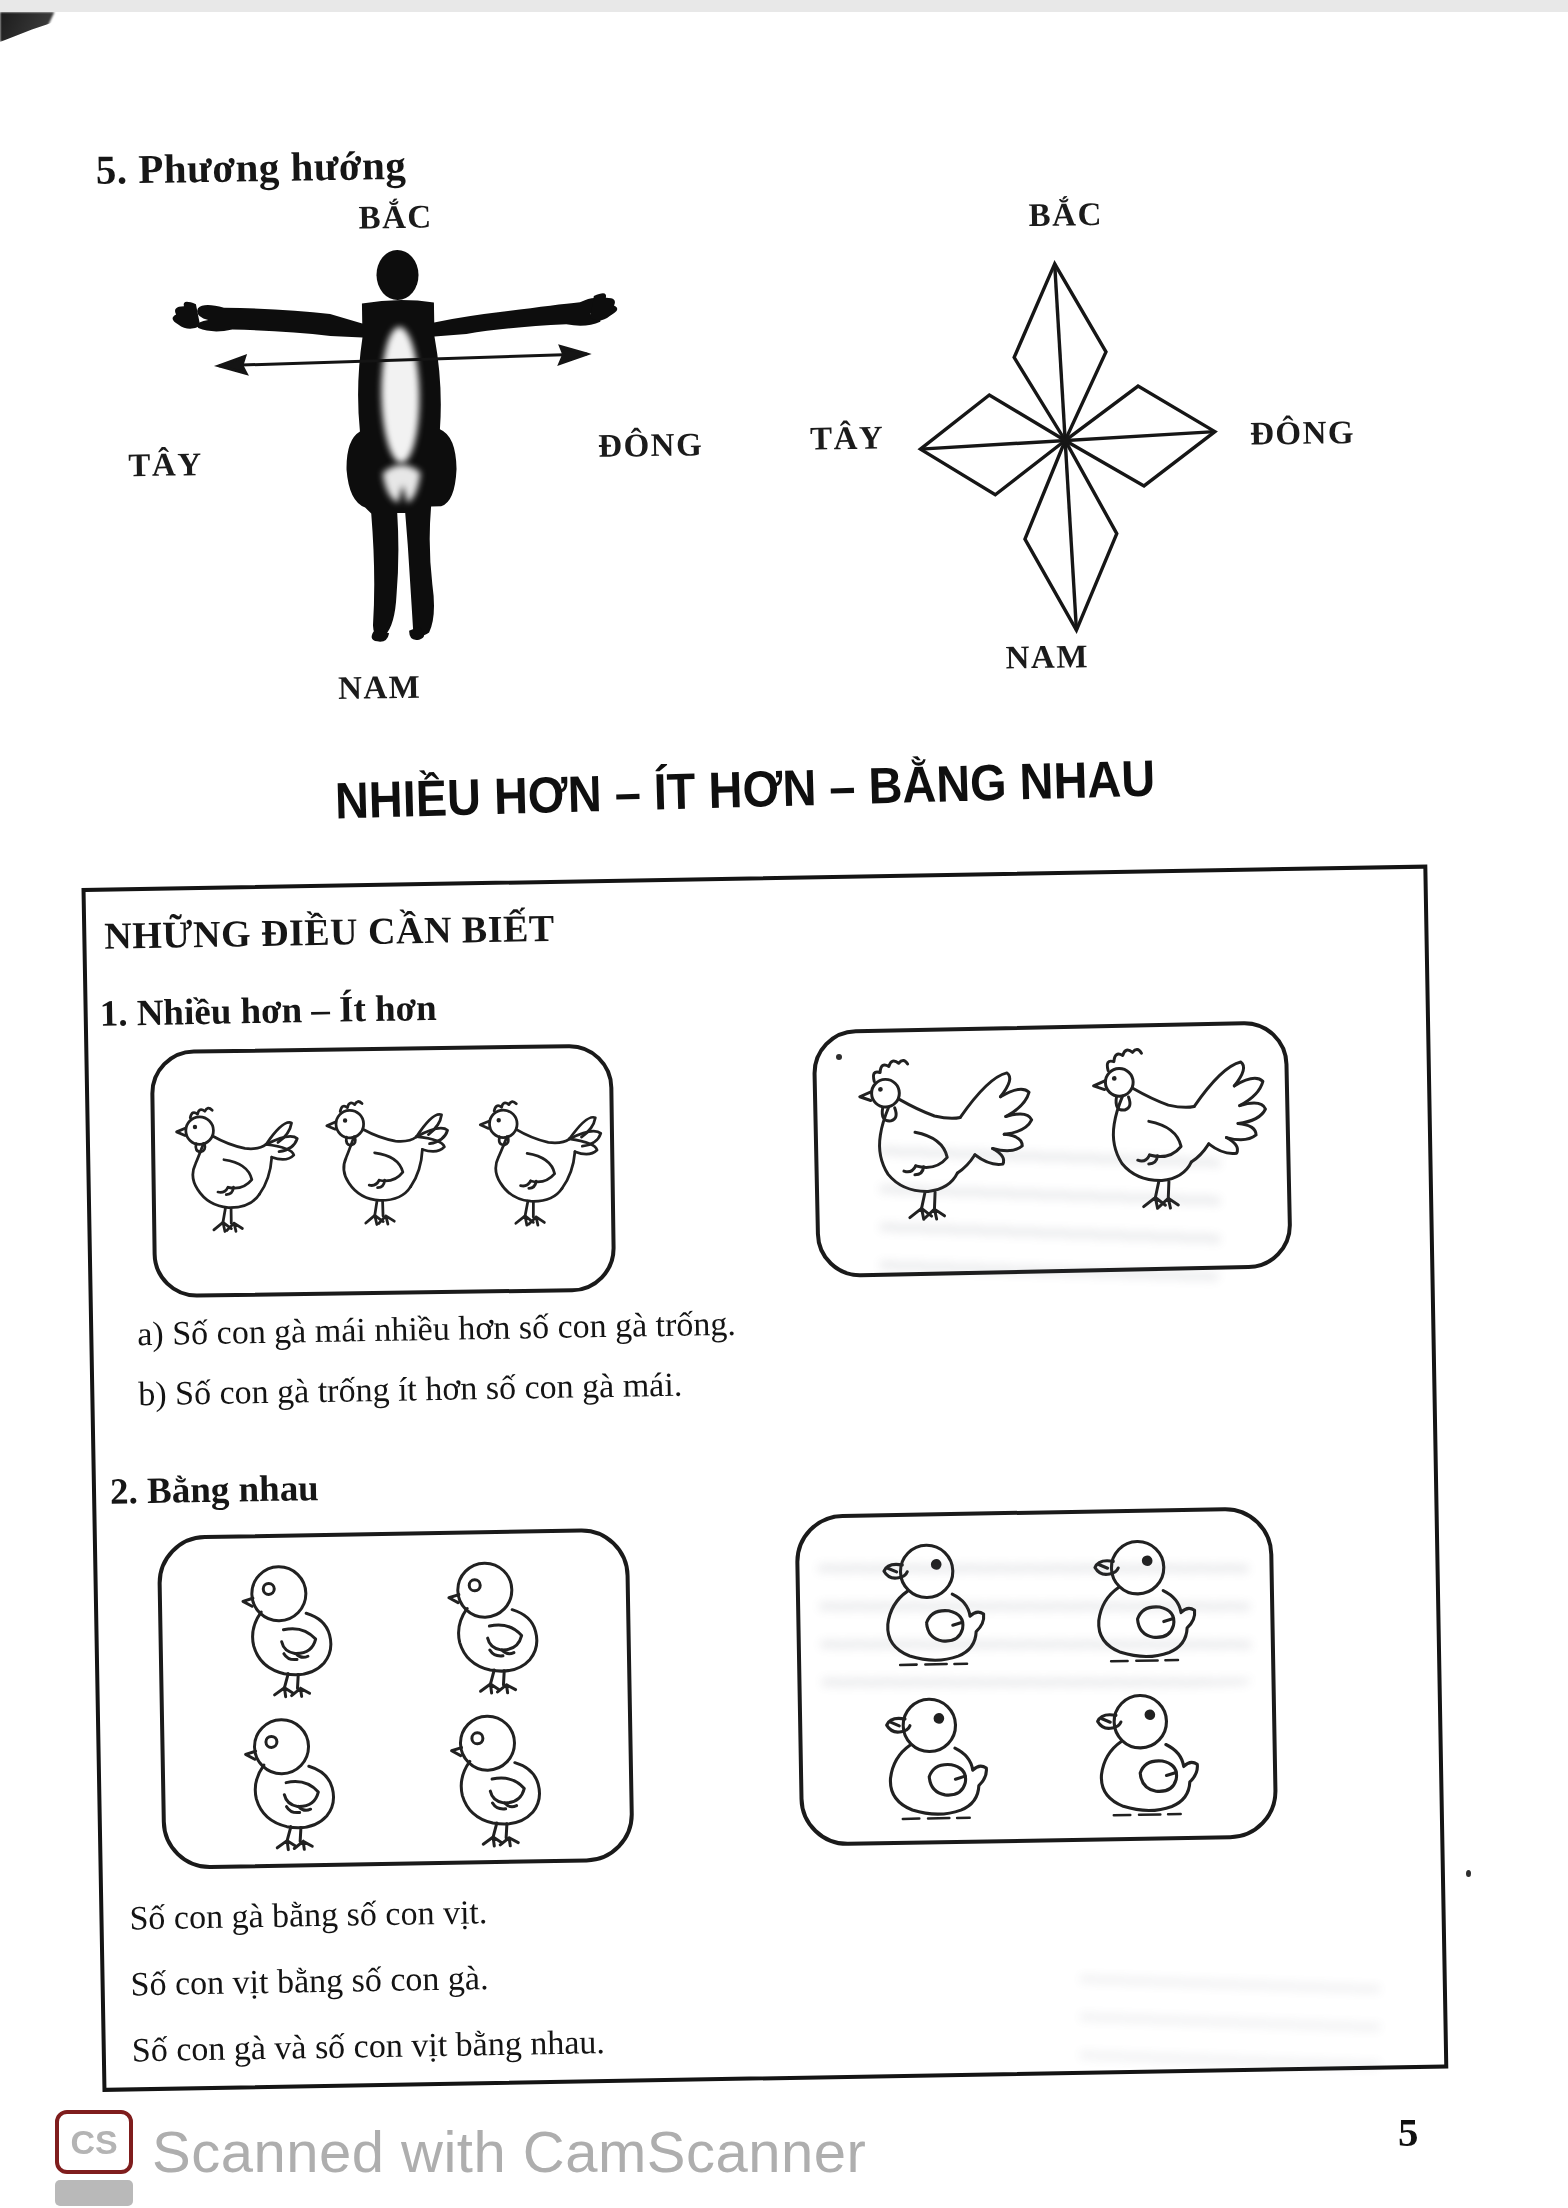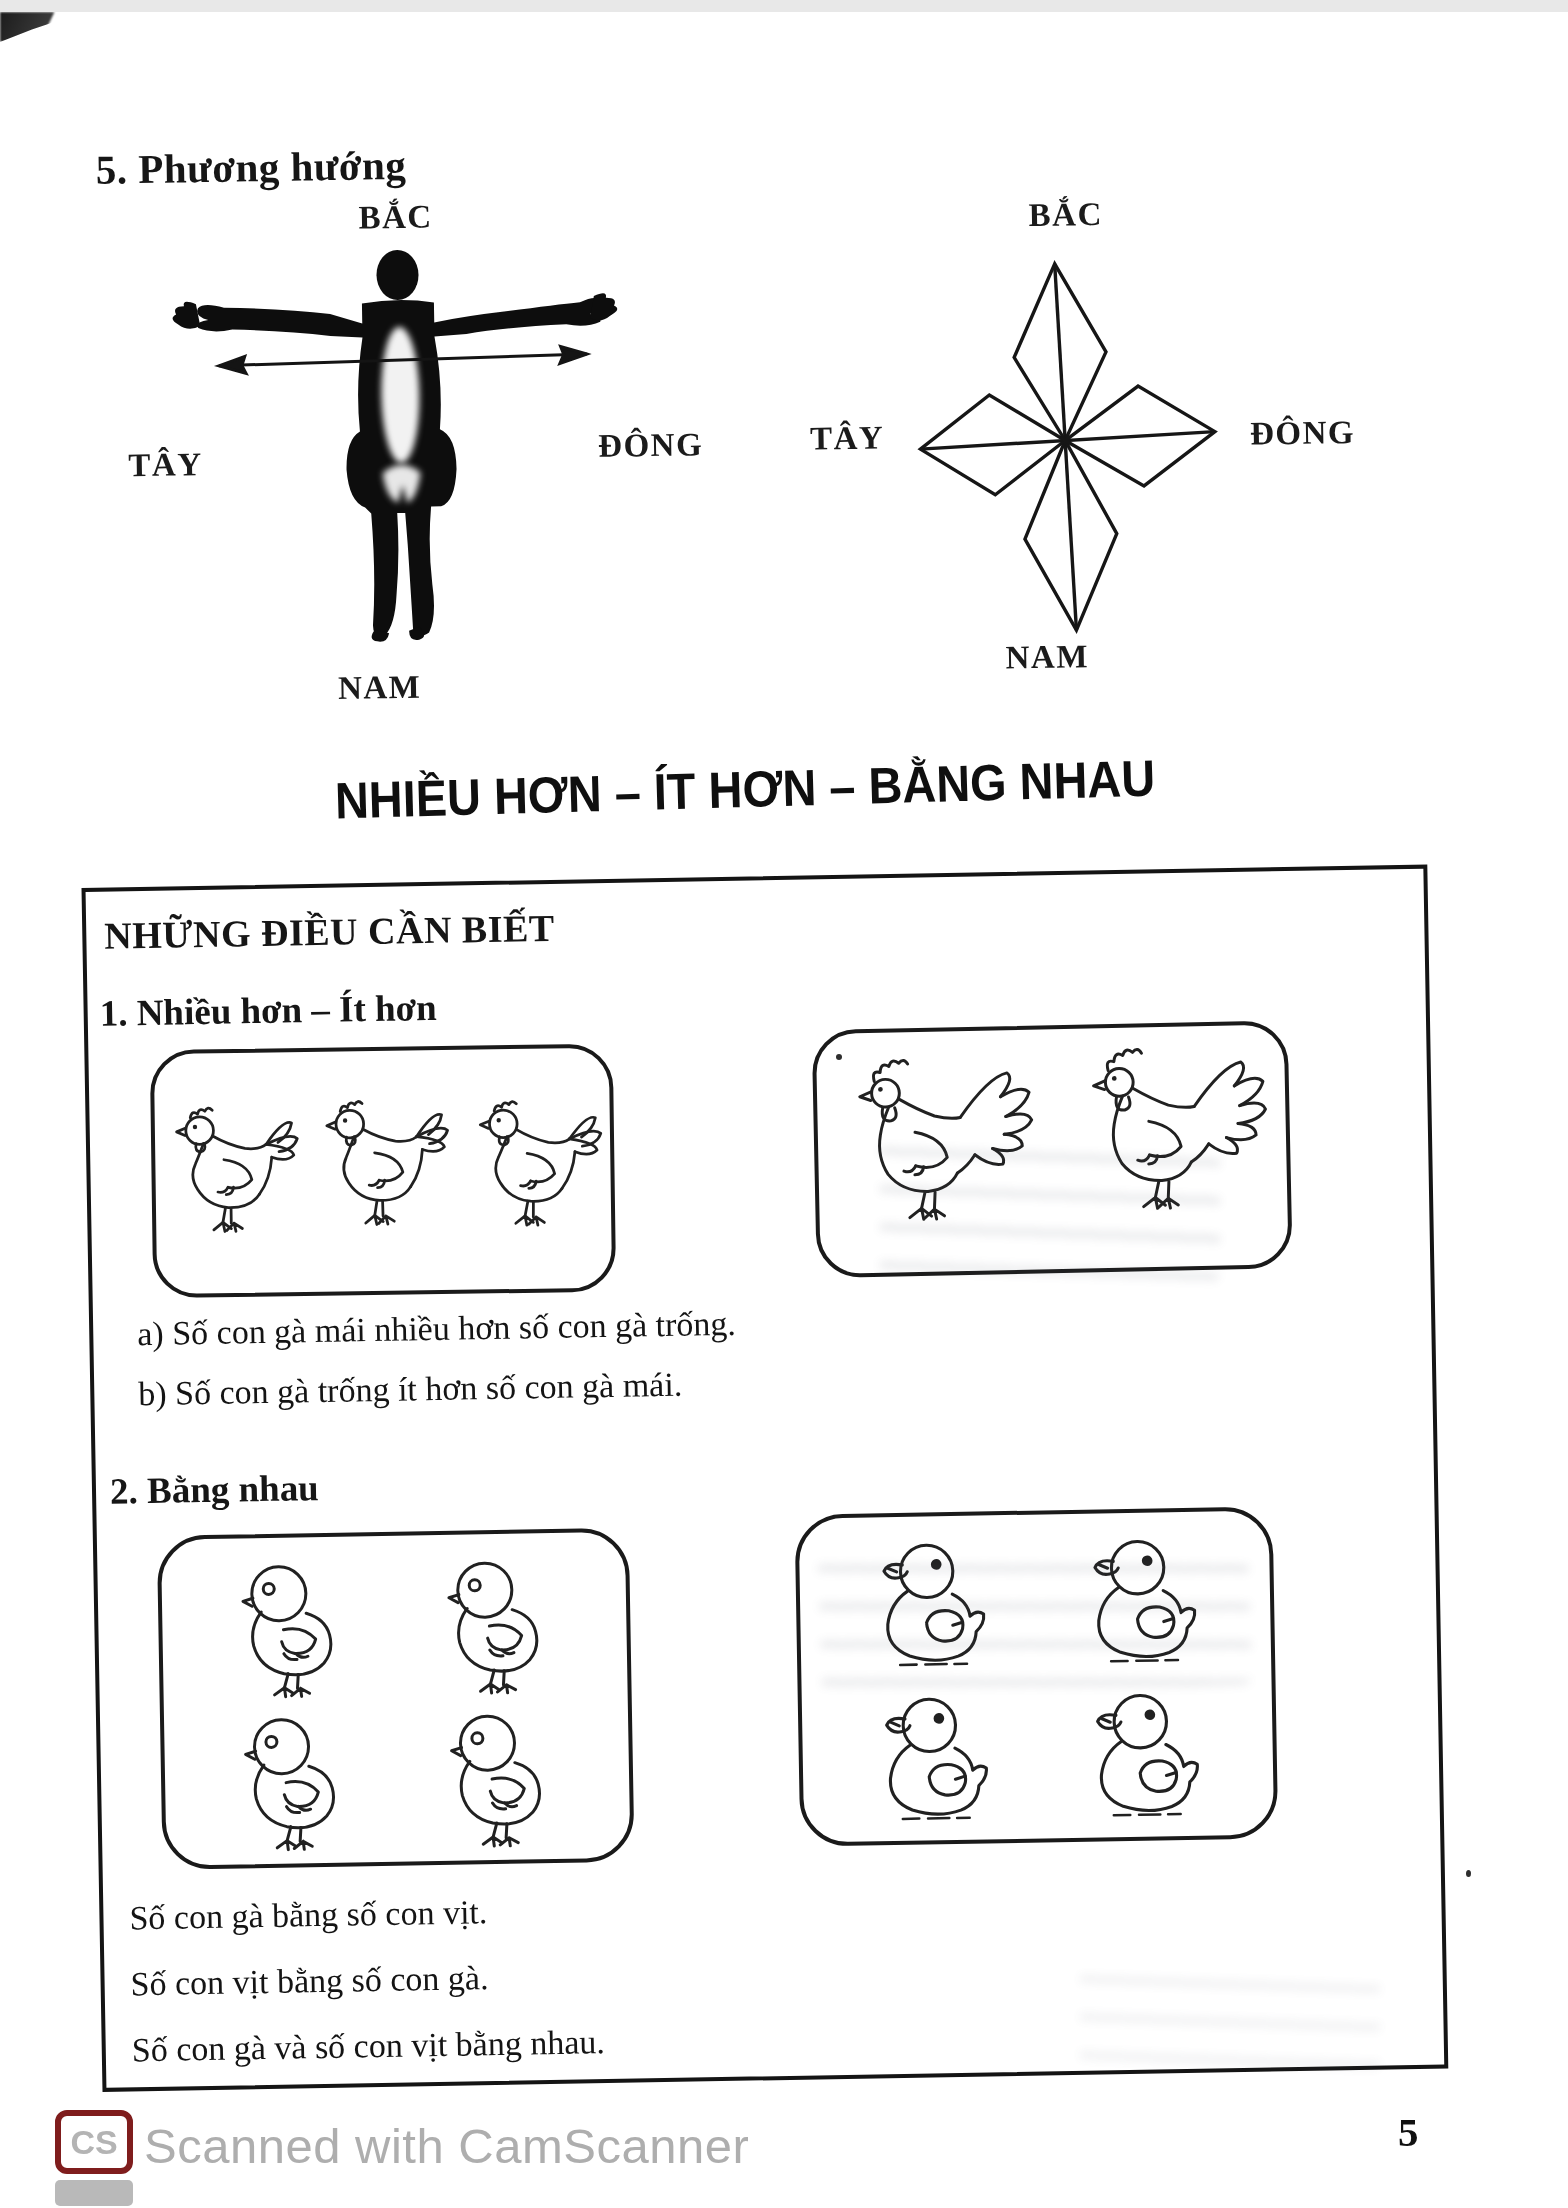--- a/index.html
+++ b/index.html
@@ -48,26 +48,26 @@
   #roosters-box .animal:nth-child(2){transform:translateY(-6px);}
   .chick-svg{width:122px;height:142px;}
   .duck-svg{width:126px;height:142px;}
   .stmt{position:absolute;font-size:34px;color:#141414;white-space:nowrap;}
   #stmt-a{left:44px;top:424px;}
   #stmt-b{left:44px;top:484px;}
   #stmt-1{left:26px;top:1008px;}
   #stmt-2{left:26px;top:1074px;}
   #stmt-3{left:26px;top:1140px;}
   
-  #cs-icon{position:absolute;left:55px;top:2098px;width:78px;height:64px;border:6px solid #7f1d1d;
+  #cs-icon{position:absolute;left:55px;top:2098px;width:78px;height:64px;border:4px solid #7f1d1d;
     border-radius:12px;box-sizing:border-box;display:flex;align-items:center;justify-content:center;
     font-family:"Liberation Sans","DejaVu Sans",sans-serif;font-weight:700;font-size:34px;color:#b4b4b4;}
   #cs-base{position:absolute;left:55px;top:2168px;width:78px;height:26px;background:#b9b9b9;border-radius:5px;}
-  #watermark-text{position:absolute;left:144px;top:2106px;font-family:"Liberation Sans","DejaVu Sans",sans-serif;
-    font-size:49px;color:#aeaeae;letter-spacing:.5px;}
+  #watermark-text{position:absolute;left:152px;top:2106px;font-family:"Liberation Sans","DejaVu Sans",sans-serif;
+    font-size:58px;color:#aeaeae;letter-spacing:.5px;}
   #page-number{position:absolute;left:1398px;top:2096px;font-size:41px;font-weight:700;color:#111;}
   svg{overflow:visible;}
 </style>
 </head>
 <body>
 
 <div id="page">
 
   <div id="corner-artifact"></div>
 

